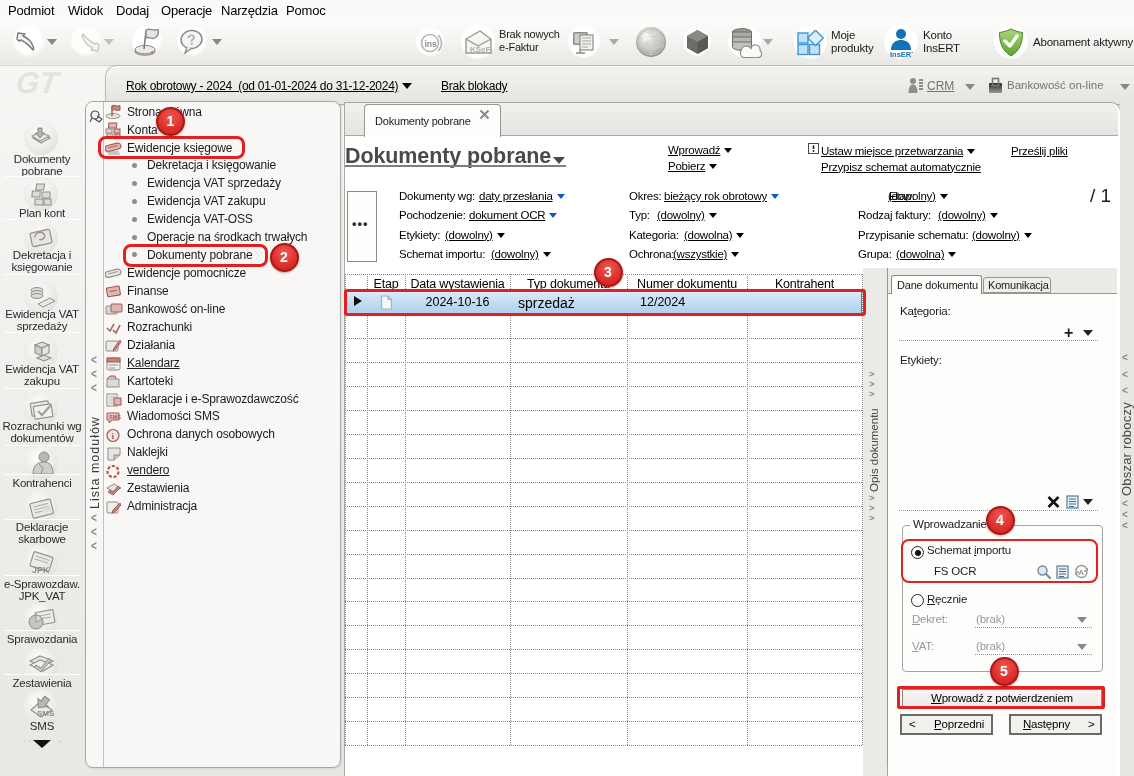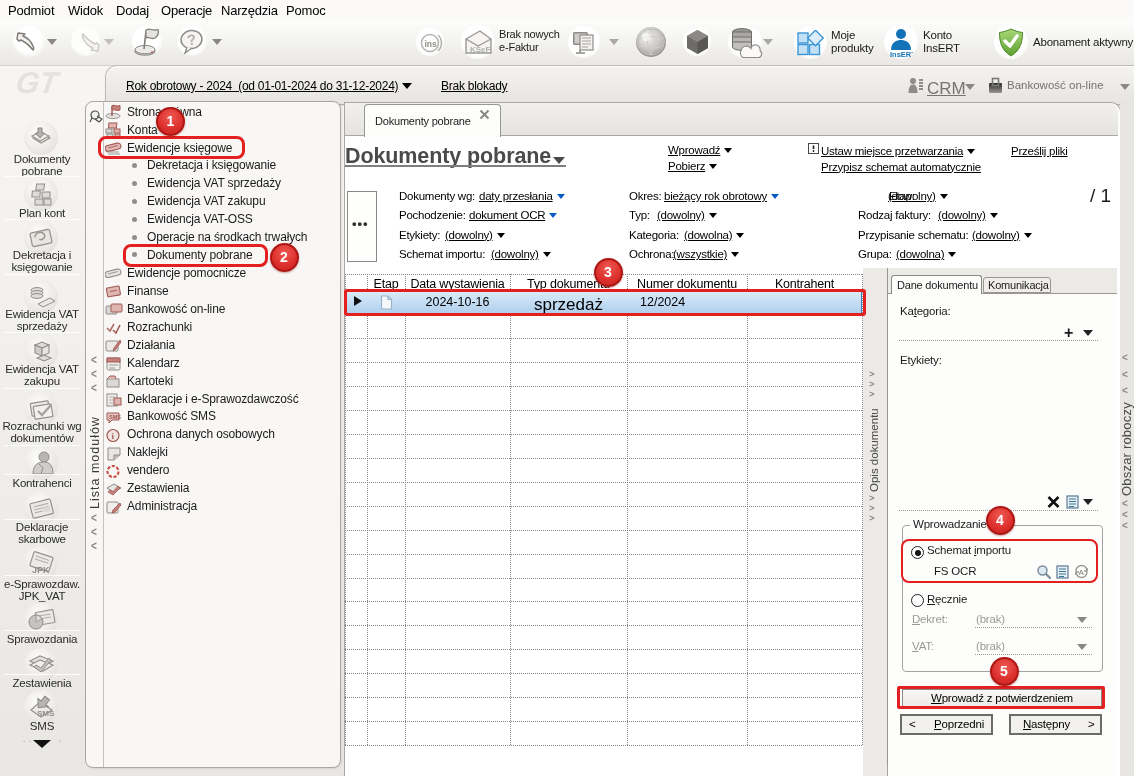--- a/index.html
+++ b/index.html
@@ -131,21 +131,21 @@
 
   <div class="abs" id="gtlogo" style="left:16px;top:66px;width:70px;height:36px;font-style:italic;font-weight:bold;font-size:30px;color:#e4e2de;transform:skewX(-8deg);">GT</div>
   <div class="abs" id="rokbar" style="left:105px;top:65px;width:1029px;height:38px;background:linear-gradient(#f4f3f1,#e6e4e1);border:1px solid #bcbab6;border-right:0;border-bottom:1px solid #b2b0ac;border-radius:12px 0 0 0;box-shadow:inset 0 1px 0 #fff, 0 1px 1px rgba(120,118,114,.25);">
     <span class="abs" style="left:20px;top:13px;font-size:12px;letter-spacing:-0.25px;color:#000;"><span class="u">Rok obrotowy - 2024&nbsp; (od 01-01-2024 do 31-12-2024)</span><span class="tri-d" style="margin-bottom:1px;"></span></span>
     <span class="abs u" style="left:335px;top:13px;font-size:12px;letter-spacing:-0.25px;color:#000;">Brak blokady</span>
     <svg class="abs" style="left:801px;top:11px;" width="16" height="18" viewBox="0 0 16 18">
         <circle cx="6" cy="4" r="3" fill="#8f8d89"></circle>
         <path d="M1.5 16 C1.5 9 4 7.5 6 7.5 C8 7.5 10.5 9 10.5 16 Z" fill="#8f8d89"></path>
         <path d="M12 3 H16 M12 6 H16 M12 9 H16 M12 12 H16" stroke="#6f6d69" stroke-width="1.6"></path>
       </svg>
-    <span class="abs" style="left:821px;top:13px;font-size:17px;color:#76746f;text-decoration:underline;">CRM</span>
+    <span class="abs" style="left:821px;top:13px;font-size:12px;color:#76746f;text-decoration:underline;">CRM</span>
     <span class="tri-d abs" style="left:855px;top:18px;border-top-color:#8a8886;"></span>
     <svg class="abs" style="left:882px;top:11px;" width="15" height="17" viewBox="0 0 15 17">
         <rect x="1" y="6" width="13" height="10" rx="1" fill="url(#bggr)"></rect>
         <defs>
           <linearGradient id="bggr" x1="0" y1="0" x2="0" y2="1">
             <stop offset="0" stop-color="#2a2a2a"></stop>
             <stop offset="1" stop-color="#9a9894"></stop>
           </linearGradient>
         </defs>
         <rect x="4.5" y="1.5" width="6" height="7" fill="none" stroke="#7a7874" stroke-width="1.6"></rect>
@@ -358,51 +358,51 @@
     <svg class="tc" style="top:338px;" width="18" height="15" viewBox="0 0 18 15">
         <rect x="1" y="3" width="12" height="10" rx="1" fill="#eceae7" stroke="#8f8d89" stroke-width="1"></rect>
         <path d="M15 2 L9 10 L8 13 L11 11 L16 4 Z" fill="#c9807a" stroke="#a05a55" stroke-width=".9"></path>
       </svg>
     <div class="ti" style="top:337.6px;">Działania</div>
     <svg class="tc" style="top:356px;" width="18" height="15" viewBox="0 0 18 15">
         <rect x="2" y="2" width="13" height="12" rx="1.5" fill="#f0efec" stroke="#8f8d89" stroke-width="1"></rect>
         <rect x="2" y="2" width="13" height="4" fill="#c9807a" stroke="#a05a55" stroke-width="1"></rect>
         <path d="M4 9 H13 M4 12 H10" stroke="#9a9894" stroke-width="1"></path>
       </svg>
-    <div class="ti" style="top:355.6px;">Kalendarz</div>
+    <div class="ti" style="top:355.6px;text-decoration:underline;">Kalendarz</div>
     <svg class="tc" style="top:374px;" width="18" height="15" viewBox="0 0 18 15">
         <rect x="2" y="5" width="12" height="8" fill="#dcdad6" stroke="#8f8d89" stroke-width="1"></rect>
         <path d="M2 5 L5 2 L10 2 L11 5" fill="#dfb5b1" stroke="#a05a55" stroke-width="1"></path>
       </svg>
     <div class="ti" style="top:373.5px;">Kartoteki</div>
     <svg class="tc" style="top:392px;" width="18" height="15" viewBox="0 0 18 15">
         <rect x="2" y="2" width="10" height="12" fill="#f0efec" stroke="#8f8d89" stroke-width="1"></rect>
         <path d="M4 5 H10 M4 8 H10 M4 11 H8" stroke="#a8a6a2" stroke-width=".9"></path>
         <rect x="9" y="6" width="7" height="7" fill="#dfb5b1" stroke="#a05a55" stroke-width="1"></rect>
       </svg>
     <div class="ti" style="top:391.5px;">Deklaracje i e-Sprawozdawczość</div>
     <svg class="tc" style="top:410px;" width="18" height="15" viewBox="0 0 18 15">
         <path d="M2 3 L14 3 L14 10 L7 10 L4 13 L4 10 L2 10 Z" fill="#e6c4c1" stroke="#a05a55" stroke-width="1"></path>
         <text x="4" y="9" font-size="5.5" fill="#a05a55" font-weight="bold" font-family="Liberation Sans">SMS</text>
       </svg>
-    <div class="ti" style="top:409.4px;">Bankowość SMS</div>
+    <div class="ti" style="top:409.4px;">Wiadomości SMS</div>
     <svg class="tc" style="top:428px;" width="18" height="15" viewBox="0 0 18 15">
         <circle cx="8" cy="7.5" r="6" fill="#f0e4e2" stroke="#a05a55" stroke-width="1.2"></circle>
         <text x="6.5" y="11" font-size="9" fill="#a05a55" font-weight="bold" font-family="Liberation Serif">i</text>
       </svg>
     <div class="ti" style="top:427.4px;text-align:center;">Ochrona danych osobowych</div>
     <svg class="tc" style="top:446px;" width="18" height="15" viewBox="0 0 18 15">
         <path d="M3 2 L15 2 L15 9 L9 14 L3 14 Z" fill="#e8e6e3" stroke="#8f8d89" stroke-width="1"></path>
         <path d="M9 14 L9 9 L15 9" fill="#cfc0be" stroke="#8f8d89" stroke-width="1"></path>
       </svg>
     <div class="ti" style="top:445.3px;">Naklejki</div>
     <svg class="tc" style="top:464px;" width="18" height="15" viewBox="0 0 18 15">
         <circle cx="8" cy="7.5" r="5.5" fill="none" stroke="#c9544c" stroke-width="2.2" stroke-dasharray="3.2 1.6"></circle>
       </svg>
-    <div class="ti" style="top:463.3px;">vendero</div>
+    <div class="ti" style="top:463.3px;text-decoration:underline;">vendero</div>
     <svg class="tc" style="top:482px;" width="18" height="15" viewBox="0 0 18 15">
         <path d="M2 6 L9 2 L16 6 L9 10 Z" fill="#e8e6e3" stroke="#8f8d89" stroke-width="1"></path>
         <path d="M5 8 L8 10 L13 4 L15 6 L8 13 L3 10 Z" fill="#c9807a" stroke="#a05a55" stroke-width=".8"></path>
       </svg>
     <div class="ti" style="top:481.2px;">Zestawienia</div>
     <svg class="tc" style="top:500px;" width="18" height="15" viewBox="0 0 18 15">
         <rect x="2" y="2" width="11" height="11" rx="1" fill="#f0efec" stroke="#8f8d89" stroke-width="1"></rect>
         <path d="M15 3 L8 10 L7 13 L10 12 L16 5 Z" fill="#c9807a" stroke="#a05a55" stroke-width=".9"></path>
       </svg>
     <div class="ti" style="top:499.2px;">Administracja</div>
@@ -497,21 +497,21 @@
       <div class="dot-h" style="left:345px;top:697px;width:517px;"></div>
       <div class="dot-h" style="left:345px;top:721px;width:517px;"></div>
       <div class="dot-h" style="left:345px;top:745px;width:517px;"></div>
       <div class="abs" style="left:346px;top:291px;width:514px;height:21px;background:linear-gradient(#d9eafa,#b0d0ed);border:1px solid #3c7fc0;"></div>
       <div class="abs" style="left:354px;top:296px;width:0;height:0;border-top:5.5px solid transparent;border-bottom:5.5px solid transparent;border-left:8px solid #111;"></div>
       <svg class="abs" style="left:380px;top:295px;" width="13" height="15" viewBox="0 0 13 15">
           <path d="M1.5 1 L8 1 L11.5 4.5 L11.5 14 L1.5 14 Z" fill="#f4f8fc" stroke="#9ab2c8" stroke-width="1.2"></path>
           <path d="M8 1 L8 4.5 L11.5 4.5" fill="none" stroke="#9ab2c8" stroke-width="1.2"></path>
         </svg>
       <div class="abs" style="left:405px;top:295px;width:105px;text-align:center;font-size:12.5px;color:#000;">2024-10-16</div>
-      <div class="abs" style="left:534px;top:295px;font-size:17px;color:#000;">sprzedaż</div>
+      <div class="abs" style="left:518px;top:295px;font-size:14px;color:#000;">sprzedaż</div>
       <div class="abs" style="left:640px;top:295px;font-size:12.5px;color:#000;">12/2024</div>
     </div>
   </div>
 
   <div id="opis">
     <div class="abs" style="left:863px;top:268px;width:24px;height:508px;background:#eceae7;border-right:1px solid #a5a3a0;"></div>
     <style>.opch{position:absolute;left:869px;font-size:9.5px;color:#8a8886;font-weight:bold;}.obch{position:absolute;left:1122px;font-size:10px;color:#8a8886;font-weight:bold;}</style>
     <span class="opch" style="top:368px;">&gt;</span>
       <span class="opch" style="top:378px;">&gt;</span>
       <span class="opch" style="top:388px;">&gt;</span>

